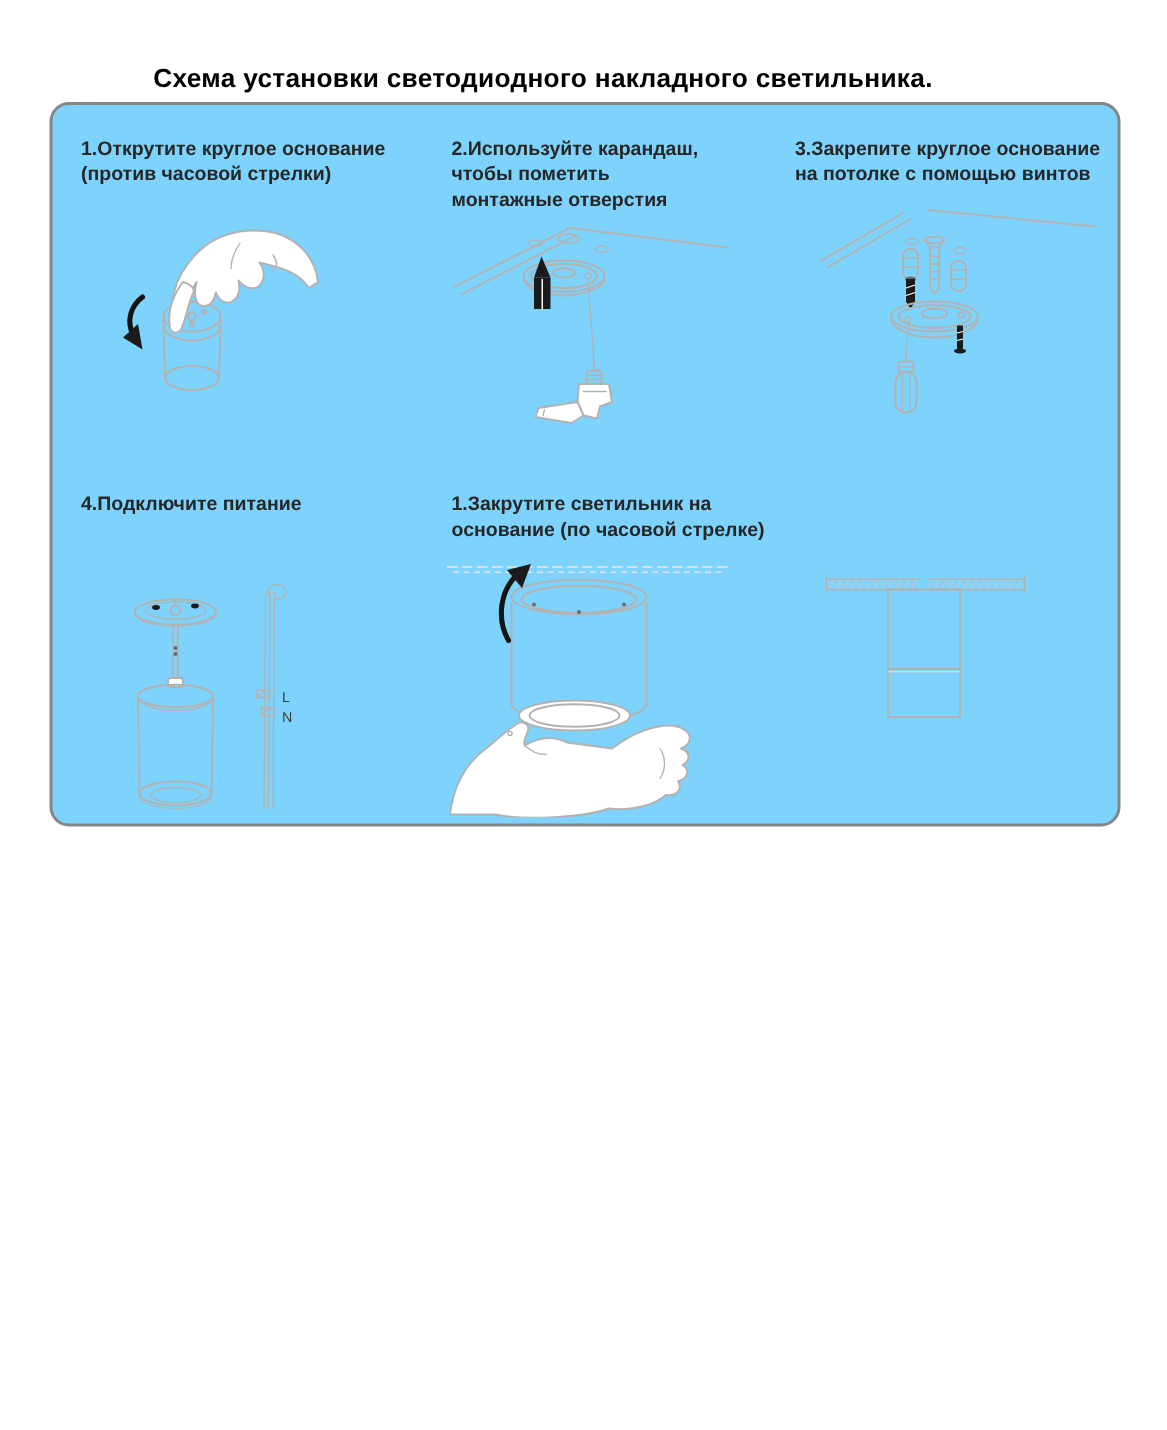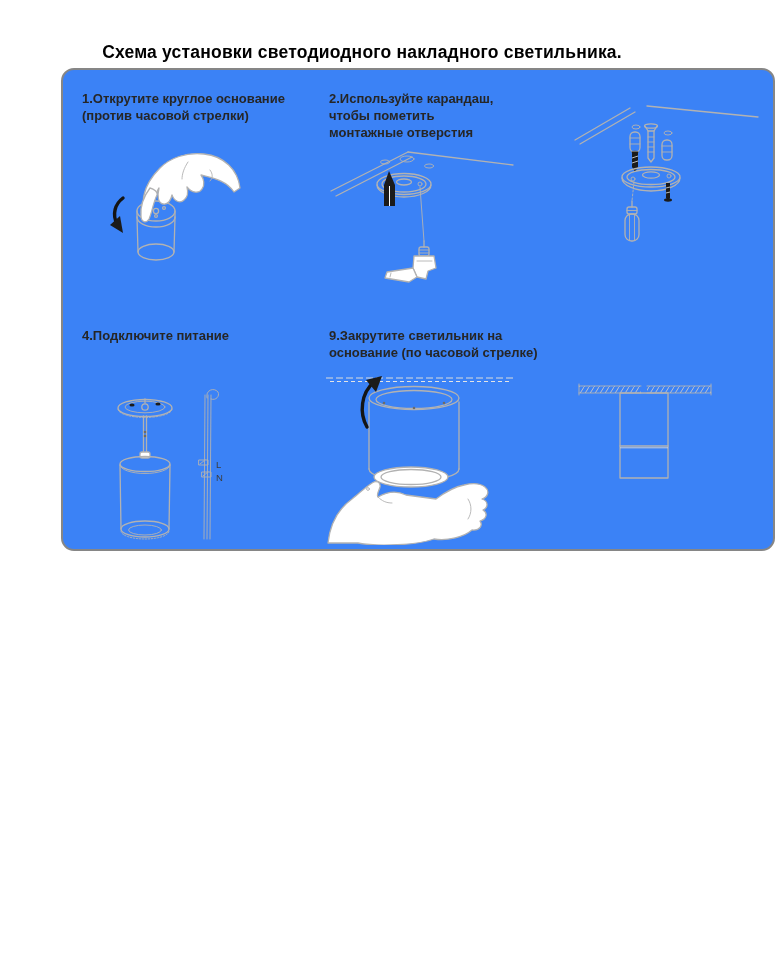--- a/index.html
+++ b/index.html
@@ -6,25 +6,24 @@
   body{
     width:778px;height:953px;position:relative;overflow:hidden;
     font-family:"Liberation Sans","DejaVu Sans",sans-serif;color:#1f1f1f;
   }
   .page-title{
     position:absolute;top:30px;left:0;width:724px;text-align:center;
     font-size:17.5px;font-weight:bold;letter-spacing:.2px;color:#000;
   }
   .sheet{
     position:absolute;left:33px;top:68px;width:710px;height:479px;
-    border:2px solid #868686;border-radius:13px;background:#3b82f6;
+    border:2px solid #868686;border-radius:13px;background:#7dd3fc;
     display:grid;
     grid-template-columns:247px 234px 229px;
     grid-template-rows:237px 242px;
-    margin-left:28px;
   }
   .cell{padding:20px 4px 0 19px;box-sizing:border-box;overflow:hidden;}
   .cell.c3{padding-left:14px;}
   .step-label{
     font-size:13px;line-height:17px;font-weight:bold;color:#262626;
     white-space:pre-line;
   }
   .art{display:block;}
   .m1{margin:24px 0 0 10px;}
   .m2{margin:3px 0 0 0;}
@@ -115,20 +114,22 @@
         <line x1="90" y1="109" x2="100" y2="109" class="ln thin"></line>
         <path class="lnf" d="M85,112 L105,112 L107,124 L99,127 L97,135 L88,133 L84,124 Z"></path>
         <path class="ln thin" d="M88,117 L103,117"></path>
         <path class="lnf" d="M84,124 L58,128 L56,134 L80,138 L88,133 Z"></path>
         <path class="ln thin" d="M62,129 L61,133"></path>
       </g>
     </svg>
   </div>
 
   <div class="cell c3">
+    <div class="step-label">3.Закрепите круглое основание
+на потолке с помощью винтов</div>
     <svg class="art m3" width="190" height="160" viewBox="0 0 190 160">
       <g>
         <path class="ln" d="M3,36 L58,4"></path>
         <path class="ln" d="M8,40 L63,8"></path>
         <path class="ln" d="M75,2 L186,13"></path>
         <ellipse cx="64" cy="23" rx="4" ry="2" class="ln thin"></ellipse>
         <ellipse cx="96" cy="29" rx="4" ry="2" class="ln thin"></ellipse>
       </g>
       <g>
         <rect x="58" y="28" width="10" height="20" rx="4.5" class="ln"></rect>
@@ -216,21 +217,21 @@
         <line x1="112" y1="78" x2="117" y2="74" class="ln thin"></line>
         <rect x="114" y="86" width="9" height="5" class="ln thin"></rect>
         <line x1="115" y1="90" x2="120" y2="86" class="ln thin"></line>
         <text x="128" y="82" class="wire-label">L</text>
         <text x="128" y="95" class="wire-label">N</text>
       </g>
     </svg>
   </div>
 
   <div class="cell">
-    <div class="step-label">9.Закрутите светильник на
+    <div class="step-label">1.Закрутите светильник на
 основание (по часовой стрелке)</div>
     <svg class="art m5" width="205" height="180" viewBox="0 0 205 180">
       <g>
         <line x1="8" y1="13" x2="198" y2="13" stroke="#dcdcdc" stroke-width="1.2" stroke-dasharray="7,3"></line>
         <line x1="12" y1="16.5" x2="194" y2="16.5" stroke="#e4e4e4" stroke-width="1" stroke-dasharray="4,3"></line>
       </g>
       <g>
         <ellipse cx="96" cy="33" rx="45" ry="11.5" class="ln"></ellipse>
         <ellipse cx="96" cy="34.5" rx="38" ry="9" class="ln"></ellipse>
         <circle cx="66" cy="38" r="1.3" class="dk"></circle>

